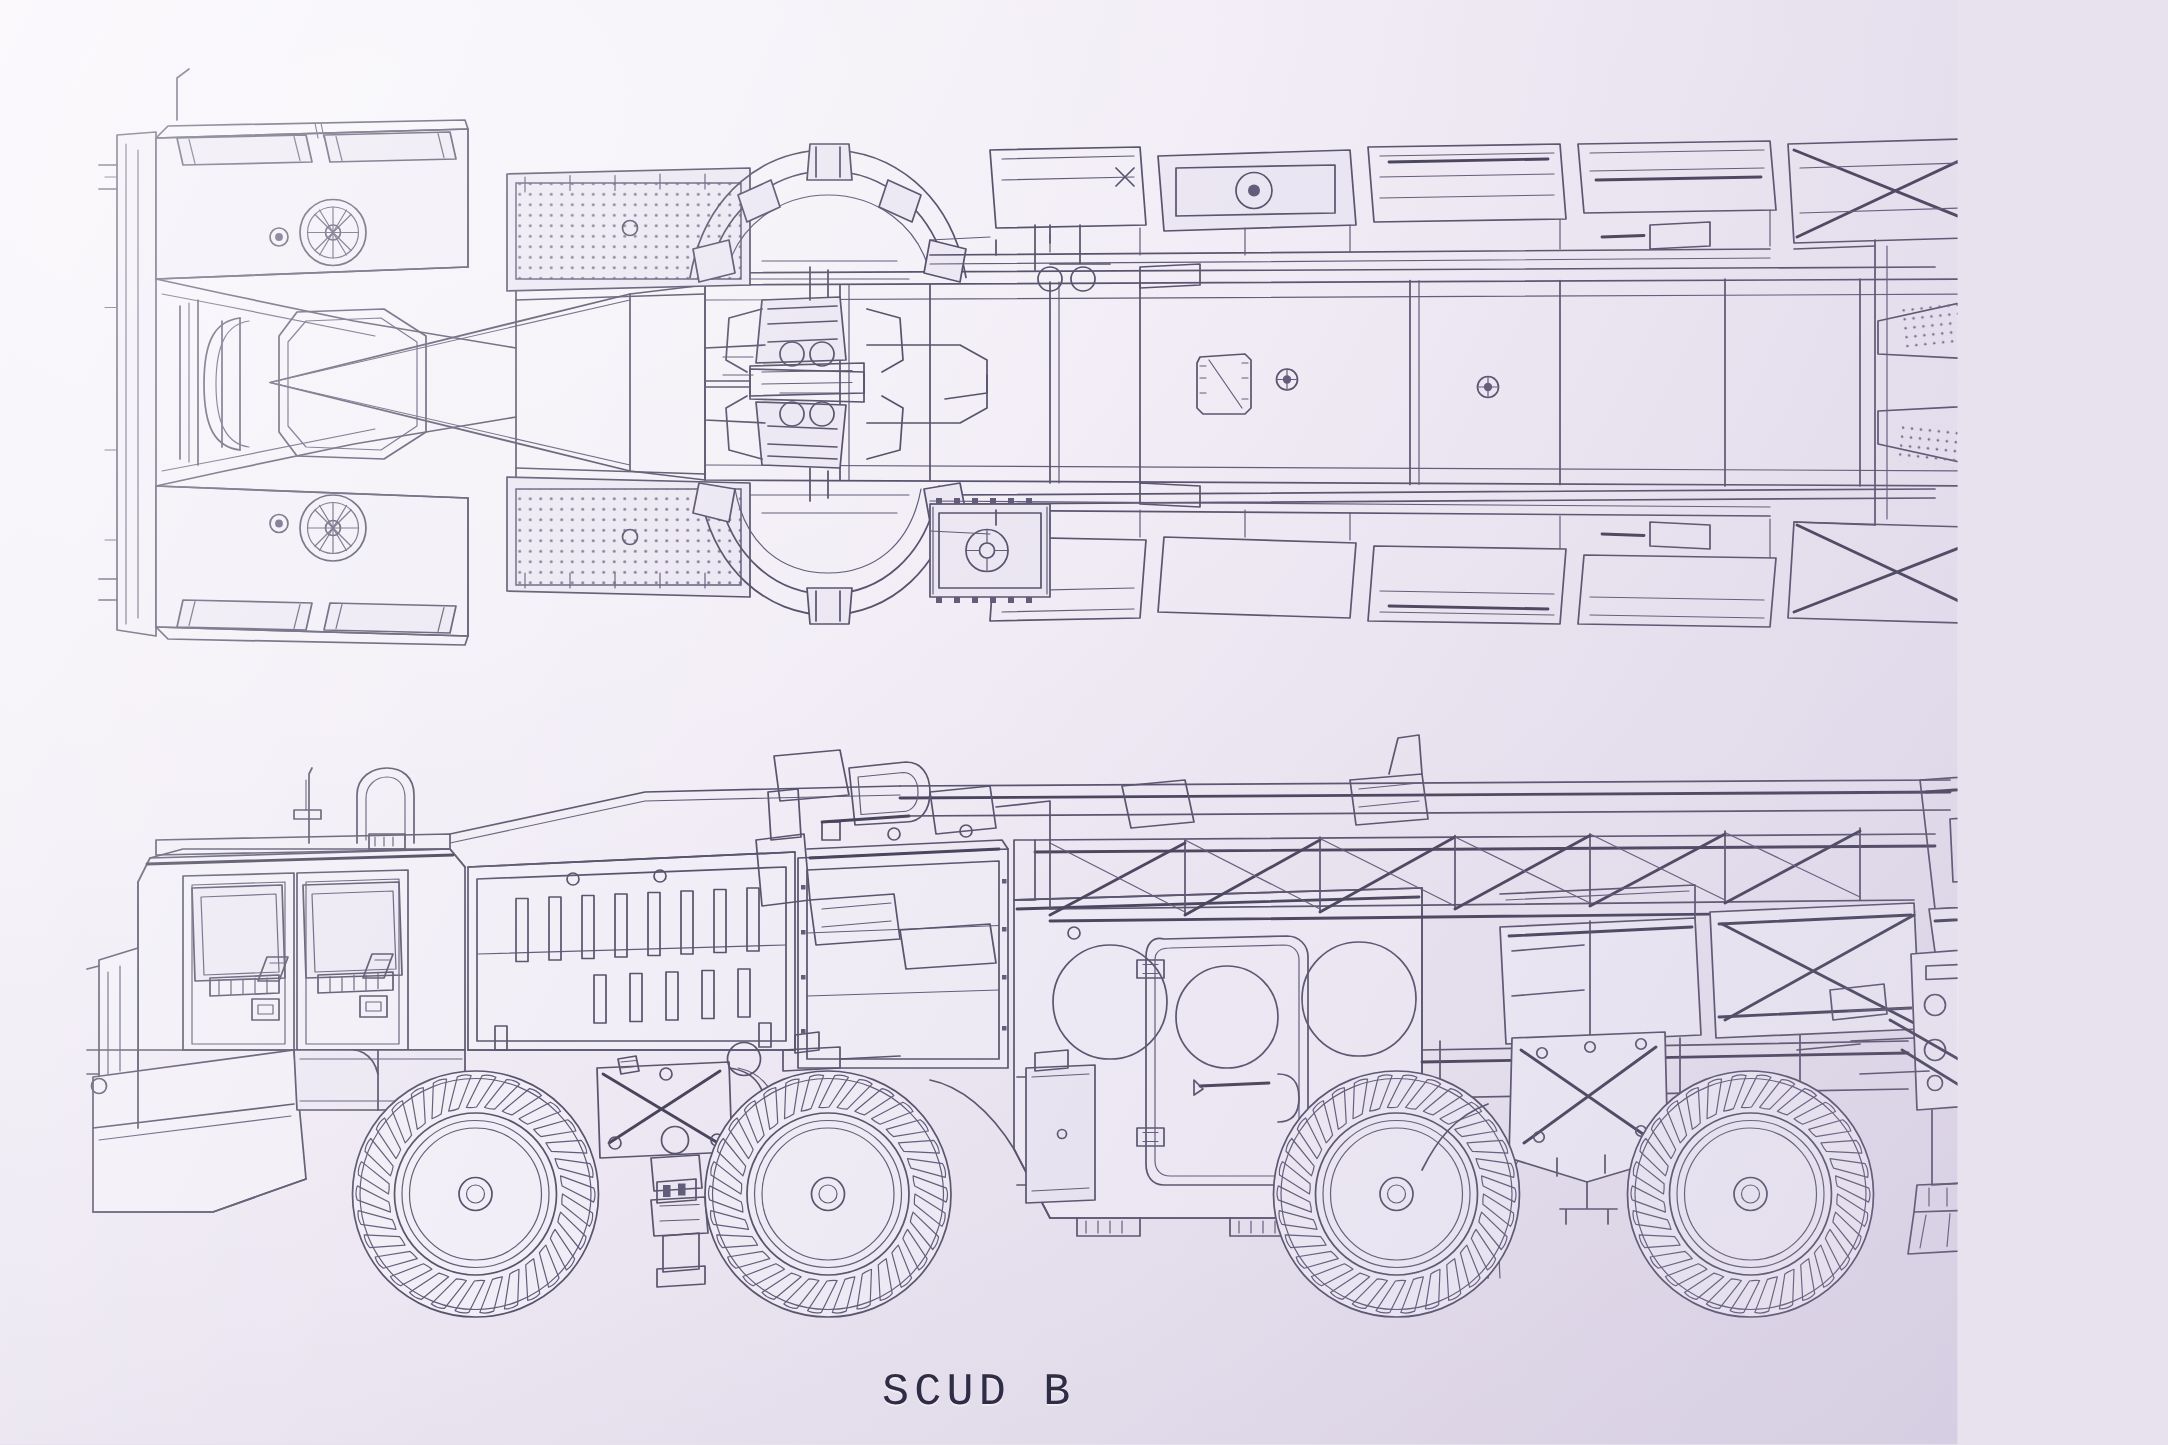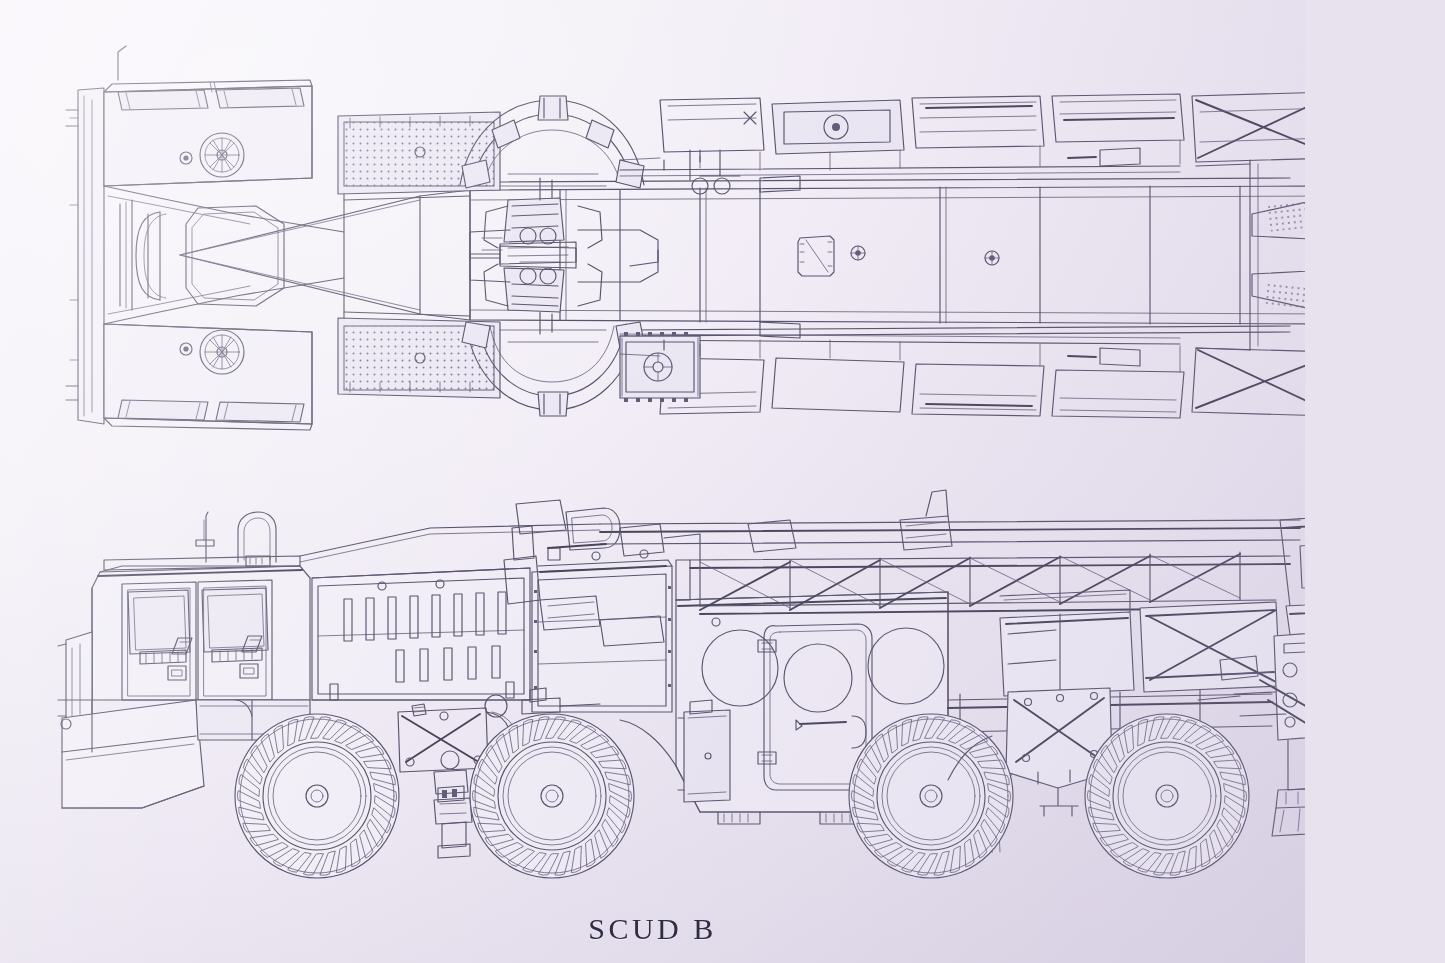--- a/index.html
+++ b/index.html
@@ -5,21 +5,21 @@
   html, body {
     margin: 0;
     padding: 0;
     background: #e8e2ef;
   }
   #page {
     position: relative;
     width: 1305px;
     height: 963px;
     overflow: hidden;
-    font-family: Liberation Serif, serif;
+    font-family: Liberation Mono, monospace;
     background:
       radial-gradient(ellipse 160% 140% at 18% 8%, #f6f3f9 0%, #f2edf6 28%, #e9e3f0 58%, #ded7e7 82%, #d8d0e2 100%);
   }
   #paper-grain {
     position: absolute;
     inset: 0;
     pointer-events: none;
     background:
       linear-gradient(117deg, rgba(255,255,255,0.55) 0%, rgba(255,255,255,0.12) 40%, rgba(205,196,220,0.22) 78%, rgba(196,186,214,0.30) 100%);
     mix-blend-mode: normal;

